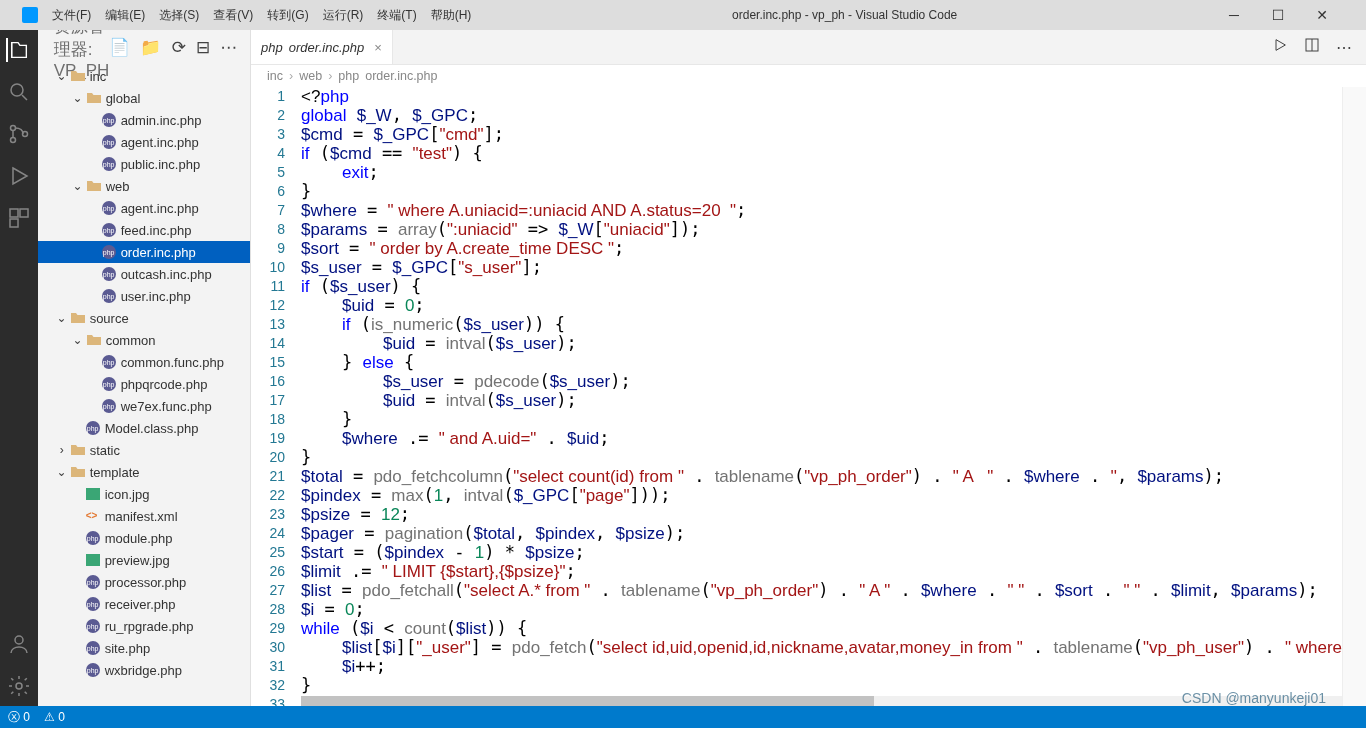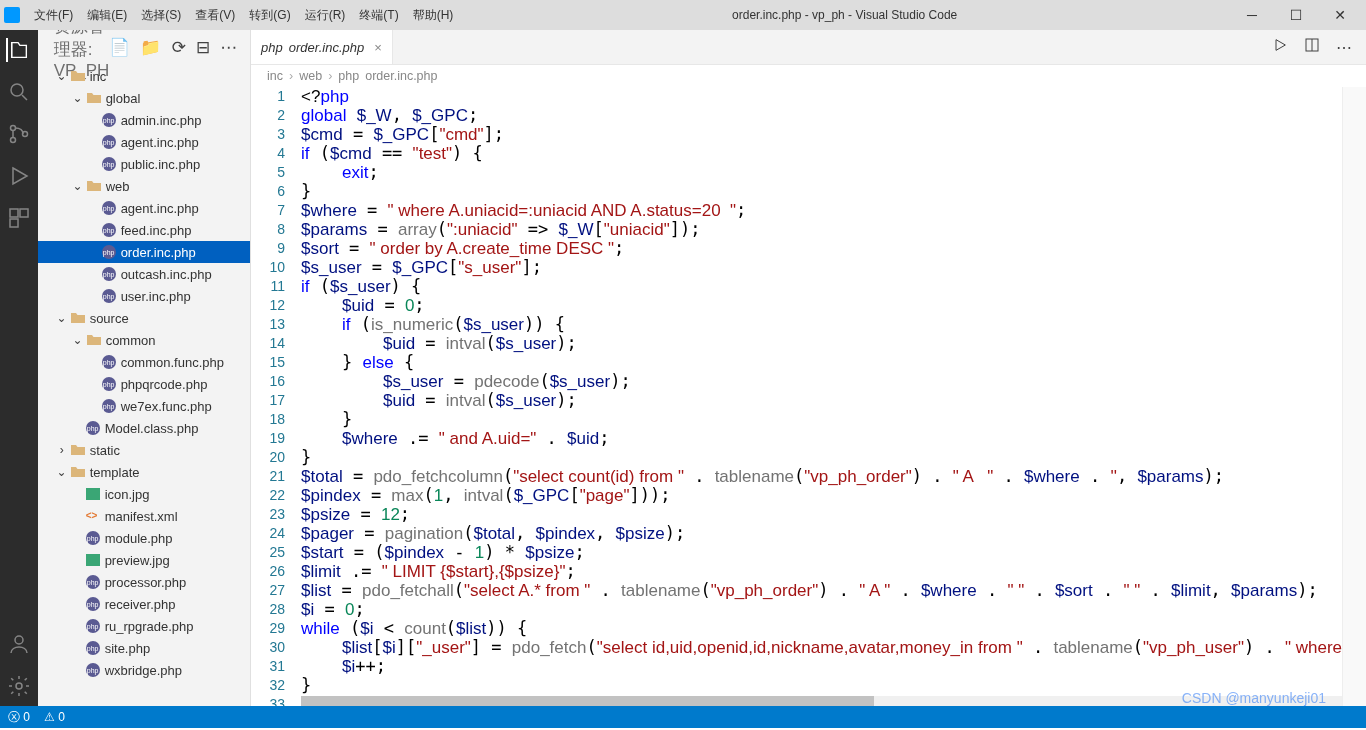--- a/index.html
+++ b/index.html
@@ -1,17 +1,17 @@
 <!DOCTYPE html>
 <html><head>
 <meta charset="utf-8">
 <style>
 *{margin:0;padding:0;box-sizing:border-box;font-family:"Segoe UI",Arial,sans-serif}
 body{width:1366px;height:730px;background:#fff;overflow:hidden;position:relative}
-.titlebar{height:30px;background:#dddddd;display:flex;align-items:center;padding:0 4px;font-size:12px;color:#333}
+.titlebar{height:30px;background:#dddddd;display:flex;align-items:center;padding:0 22px;font-size:12px;color:#333}
 .titlebar .vscode-icon{width:16px;height:16px;margin-right:8px;background:#0098ff;border-radius:2px}
 .titlebar .menu{display:flex;gap:2px}
 .titlebar .menu span{padding:2px 6px;cursor:default}
 .titlebar .title{flex:1;text-align:center;color:#333}
 .titlebar .winbtns{display:flex;gap:0}
 .titlebar .winbtns span{width:44px;text-align:center;font-size:14px}
 .main{display:flex;height:676px}
 .activitybar{width:48px;background:#2c2c2c;display:flex;flex-direction:column;justify-content:space-between;padding:8px 0}
 .activitybar .top,.activitybar .bottom{display:flex;flex-direction:column;align-items:center;gap:18px}
 .activitybar .ab-icon{width:24px;height:24px;color:#858585;display:flex;align-items:center;justify-content:center}
@@ -42,21 +42,21 @@
 .breadcrumb .bc-sep{color:#aaa}
 .code-area{flex:1;display:flex;overflow:hidden;position:relative}
 .gutter{width:50px;text-align:right;padding-right:16px;color:#237893;font-family:Consolas,monospace;font-size:14px;line-height:19px;padding-top:0}
 .code{flex:1;font-family:Consolas,monospace;font-size:17px;line-height:19px;white-space:pre;color:#000;overflow:hidden}
 .k{color:#0000ff}.s{color:#a31515}.v{color:#001080}.f{color:#737373}.n{color:#098658}.p{color:#000}
 .minimap{width:24px;background:#f9f9f9;border-left:1px solid #eee}
 .hscroll{position:absolute;bottom:0;left:50px;right:24px;height:10px;background:#f0f0f0}
 .hscroll .thumb{position:absolute;left:0;width:55%;height:100%;background:#c2c2c2}
 .statusbar{height:22px;background:#007acc;color:#fff;display:flex;align-items:center;font-size:12px;padding:0 8px;justify-content:space-between}
 .statusbar .sb-left,.statusbar .sb-right{display:flex;gap:14px;align-items:center}
-.watermark{position:absolute;right:40px;bottom:24px;color:#3b82f6;font-size:14px;opacity:.6}
+.watermark{position:absolute;right:40px;bottom:24px;color:#0c4a6e;font-size:14px;opacity:.6}
 .folder-svg{fill:#dcb67a}
 </style>
 </head>
 <body>
 
 <div class="titlebar">
   <div class="vscode-icon"></div>
   <div class="menu" id="menus">
       <span>文件(F)</span>
       <span>编辑(E)</span>

